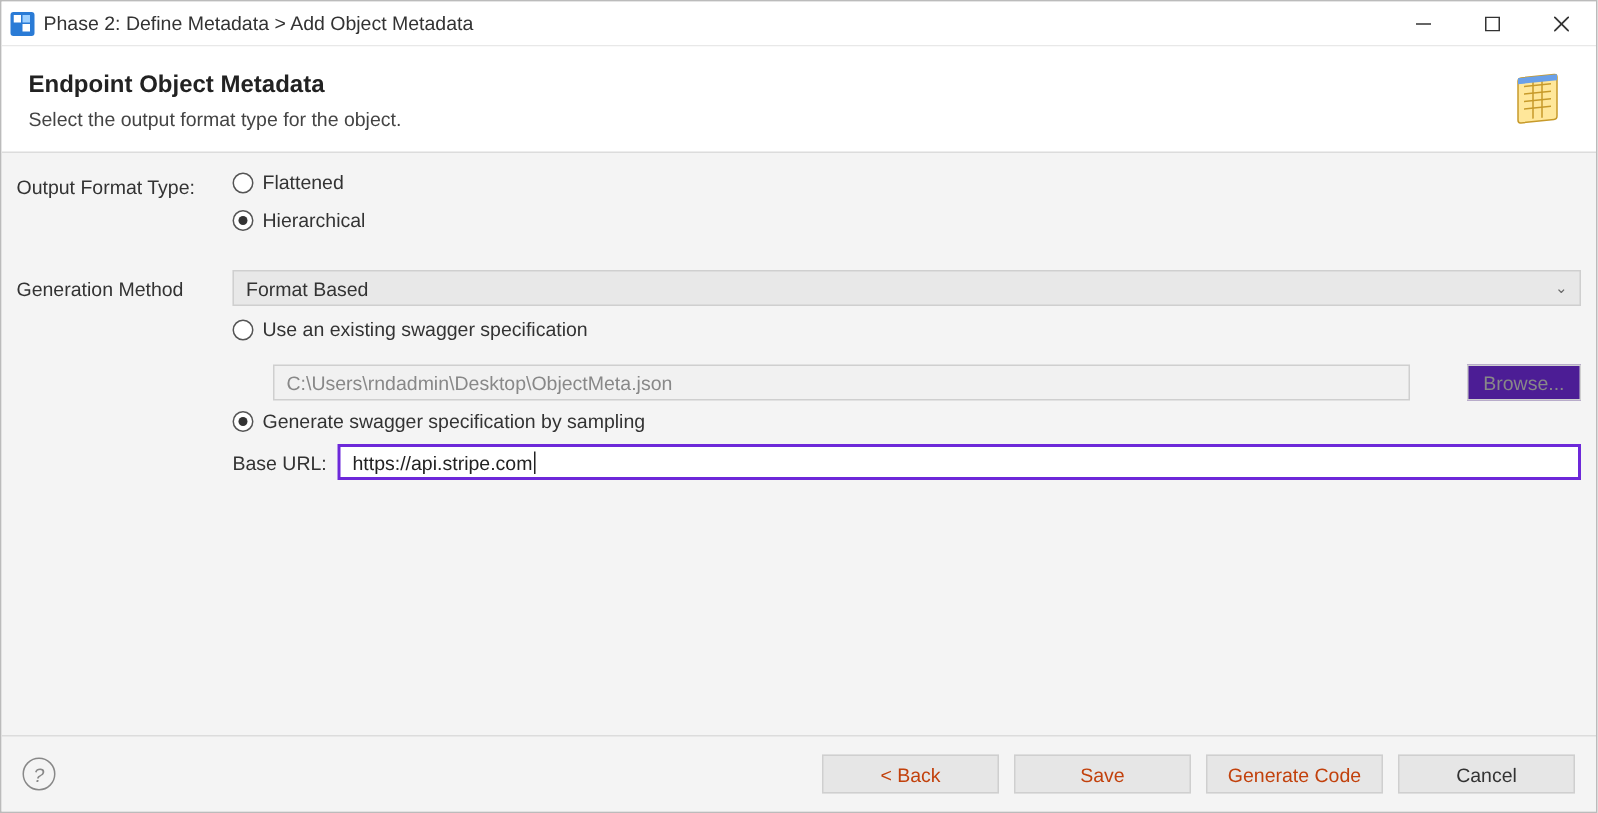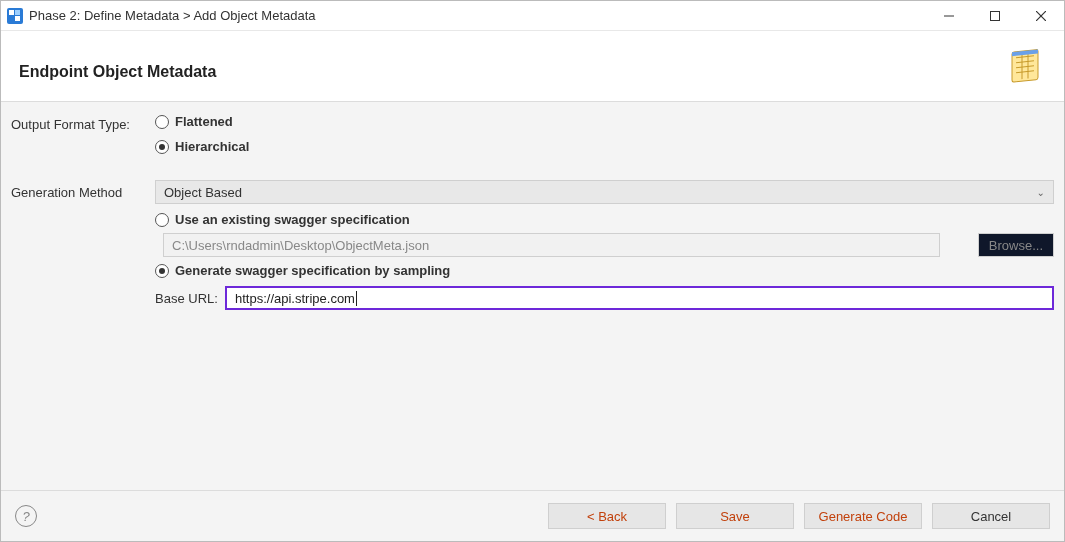--- a/index.html
+++ b/index.html
@@ -83,21 +83,20 @@
     color: #333;
     padding-top: 1px;
   }
   .form-field { flex: 1 1 auto; }
 
   .radio-line {
     display: flex;
     align-items: center;
     gap: 6px;
     margin-bottom: 4px;
-    font-weight: bold;
   }
   .radio {
     width: 14px; height: 14px;
     border: 1px solid #555;
     border-radius: 50%;
     display: inline-flex;
     align-items: center; justify-content: center;
     background: #fff;
   }
   .radio.selected::after {
@@ -134,21 +133,21 @@
   }
   .text-input.active {
     background: #fff;
     border: 2px solid #6d28d9;
     color: #222;
   }
 
   .browse-btn {
     height: 24px;
     padding: 0 10px;
-    background: #0f172a;
+    background: #4c1d95;
     border: 1px solid #cfcfcf;
     color: #888;
     display: flex; align-items: center;
     margin-left: 6px;
   }
 
   .indent-block { margin-left: 144px; }
   .inner-label {
     width: 66px;
     flex-shrink: 0;
@@ -223,20 +222,21 @@
     <svg width="10" height="10">
       <line x1="0" y1="0" x2="10" y2="10" stroke="currentColor" stroke-width="1.2"></line>
       <line x1="10" y1="0" x2="0" y2="10" stroke="currentColor" stroke-width="1.2"></line>
     </svg>
   </div>
 </div>
 
 <div class="banner">
   <div class="banner-left">
     <div class="banner-title">Endpoint Object Metadata</div>
+    <div class="banner-sub">Select the output format type for the object.</div>
   </div>
   <div class="banner-icon">
     <svg width="40" height="40" viewBox="0 0 40 40">
       <g transform="skewY(-6)">
         <rect x="8" y="8" width="26" height="30" rx="2" fill="#ffe79a" stroke="#c79a2a" stroke-width="1"></rect>
         <line x1="12" y1="14" x2="30" y2="14" stroke="#c79a2a"></line>
         <line x1="12" y1="19" x2="30" y2="19" stroke="#c79a2a"></line>
         <line x1="12" y1="24" x2="30" y2="24" stroke="#c79a2a"></line>
         <line x1="12" y1="29" x2="30" y2="29" stroke="#c79a2a"></line>
         <line x1="18" y1="10" x2="18" y2="36" stroke="#c79a2a"></line>
@@ -264,31 +264,31 @@
       <div class="radio-line">
         <span class="radio selected"></span>
         <span>Hierarchical</span>
       </div>
     </div>
   </div>
 
   <div class="form-row" style="margin-top:22px;">
     <div class="form-label">Generation Method</div>
     <div class="select-box">
-      <span>Object Based</span>
+      <span>Format Based</span>
       <span class="select-arrow">⌄</span>
     </div>
   </div>
 
   <div class="indent-block" style="margin-top:8px;">
-    <div class="radio-line" style="margin-bottom:6px;">
+    <div class="radio-line" style="margin-bottom:16px;">
       <span class="radio"></span>
       <span>Use an existing swagger specification</span>
     </div>
-    <div class="form-row" style="margin-left:8px;gap:32px;">
+    <div class="form-row" style="margin-left:27px;gap:32px;">
       <div class="text-input">
         <span>C:\Users\rndadmin\Desktop\ObjectMeta.json</span>
       </div>
       <div class="browse-btn">
         <span>Browse...</span>
       </div>
     </div>
   </div>
 
   <div class="indent-block" style="margin-top:6px;">

